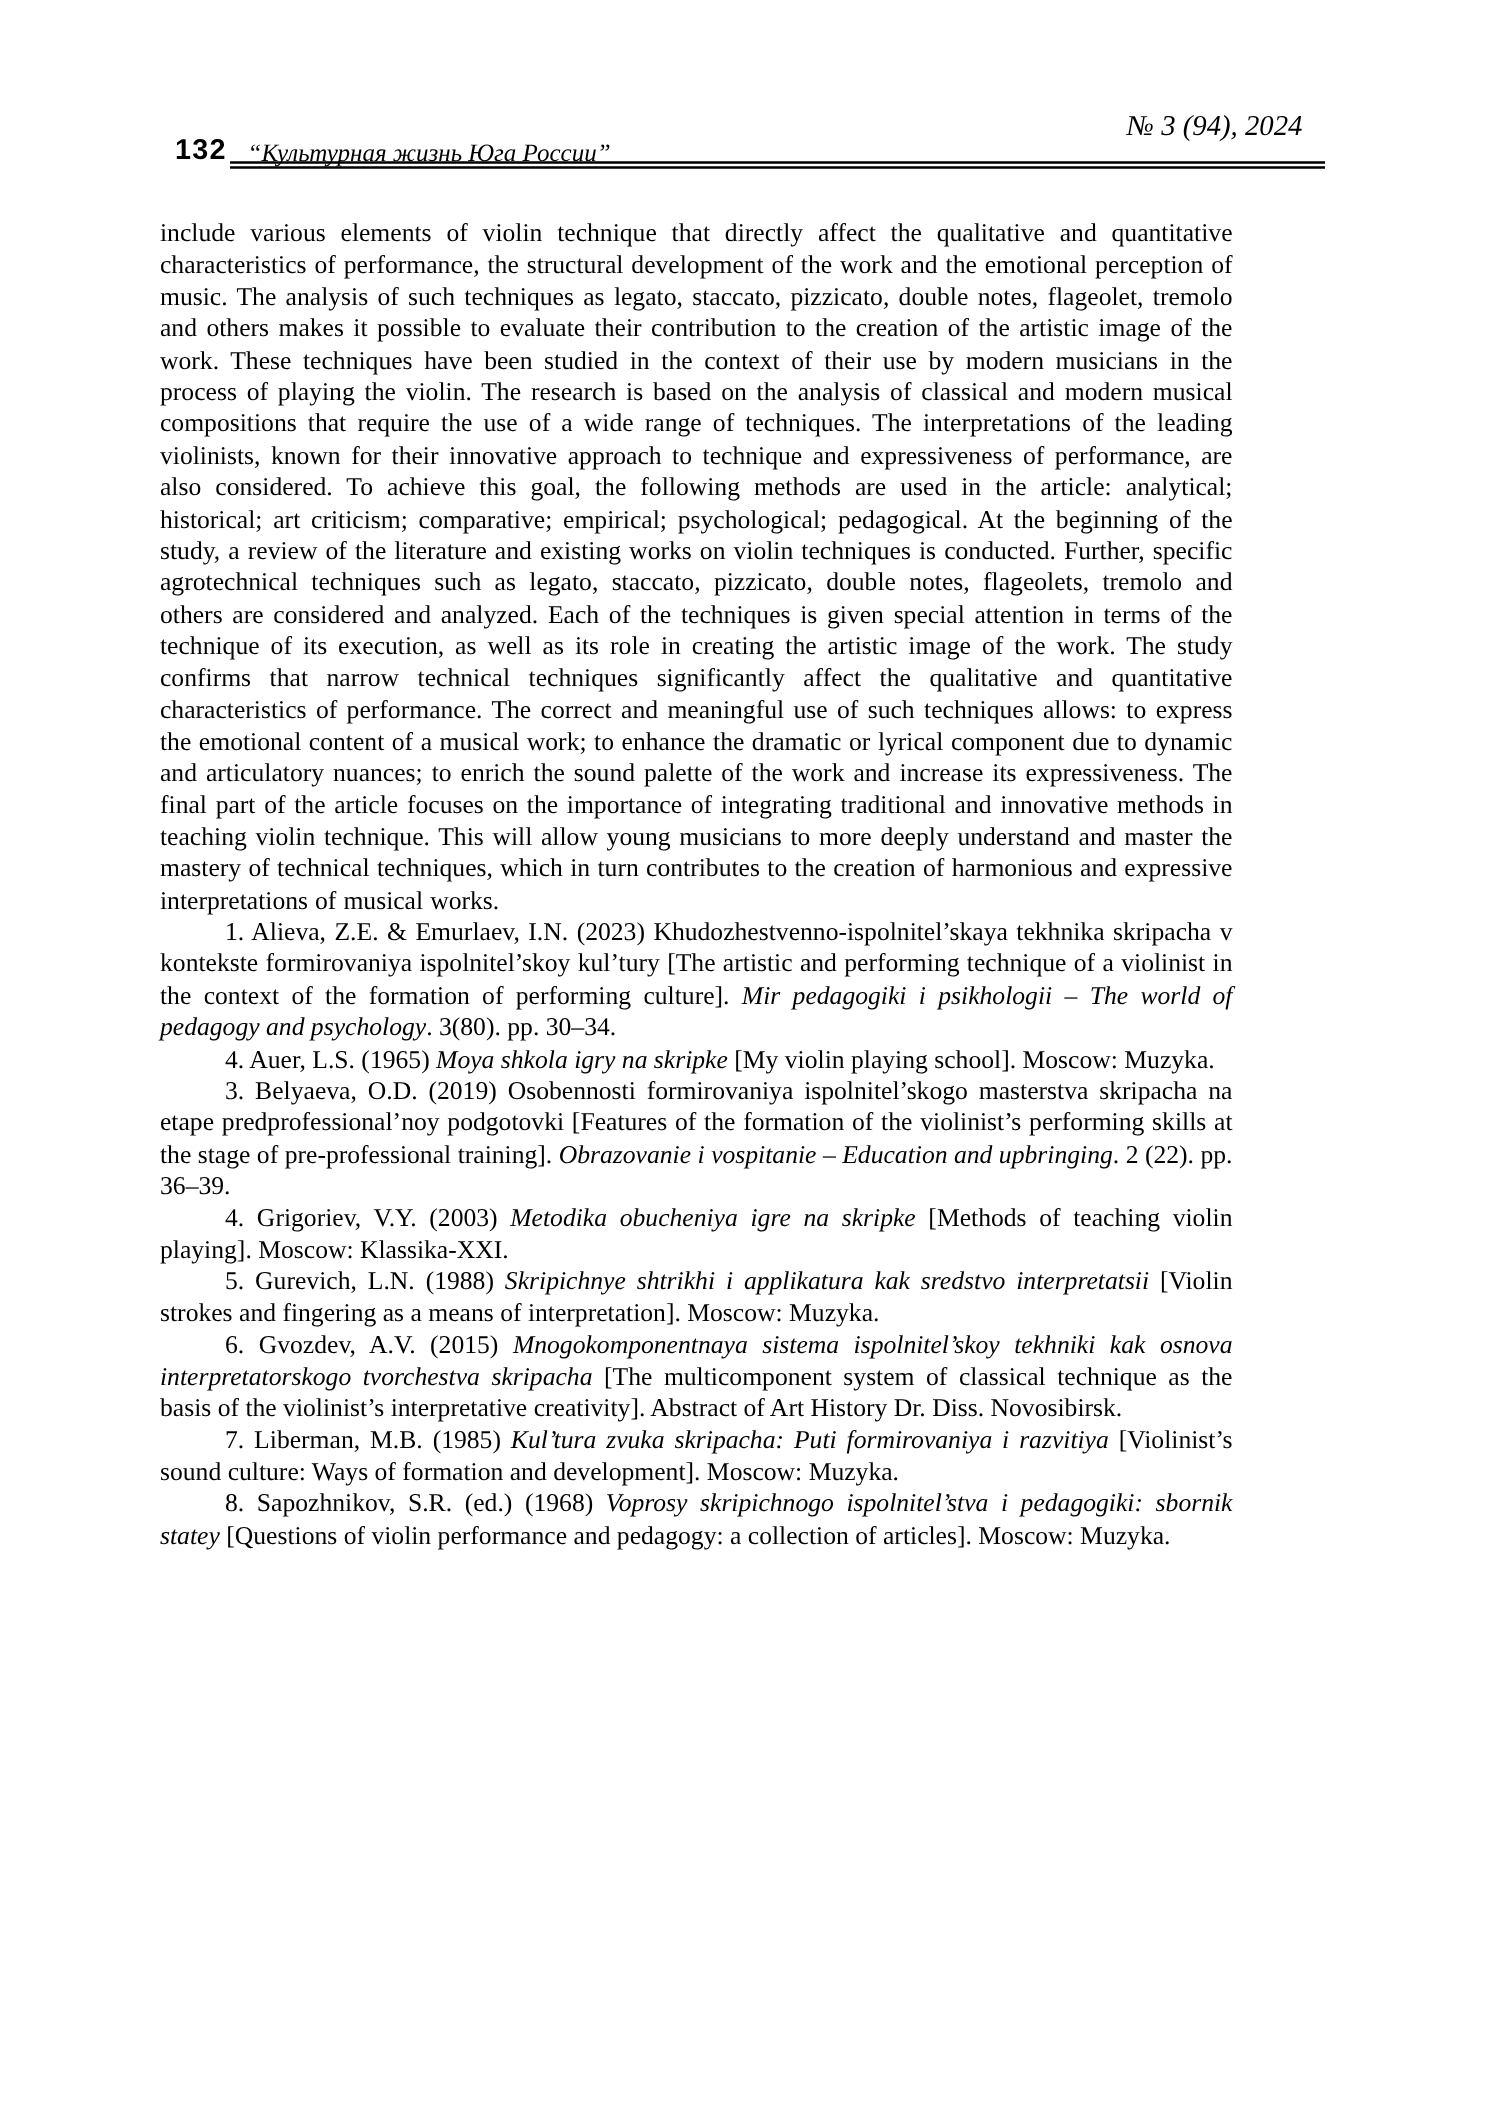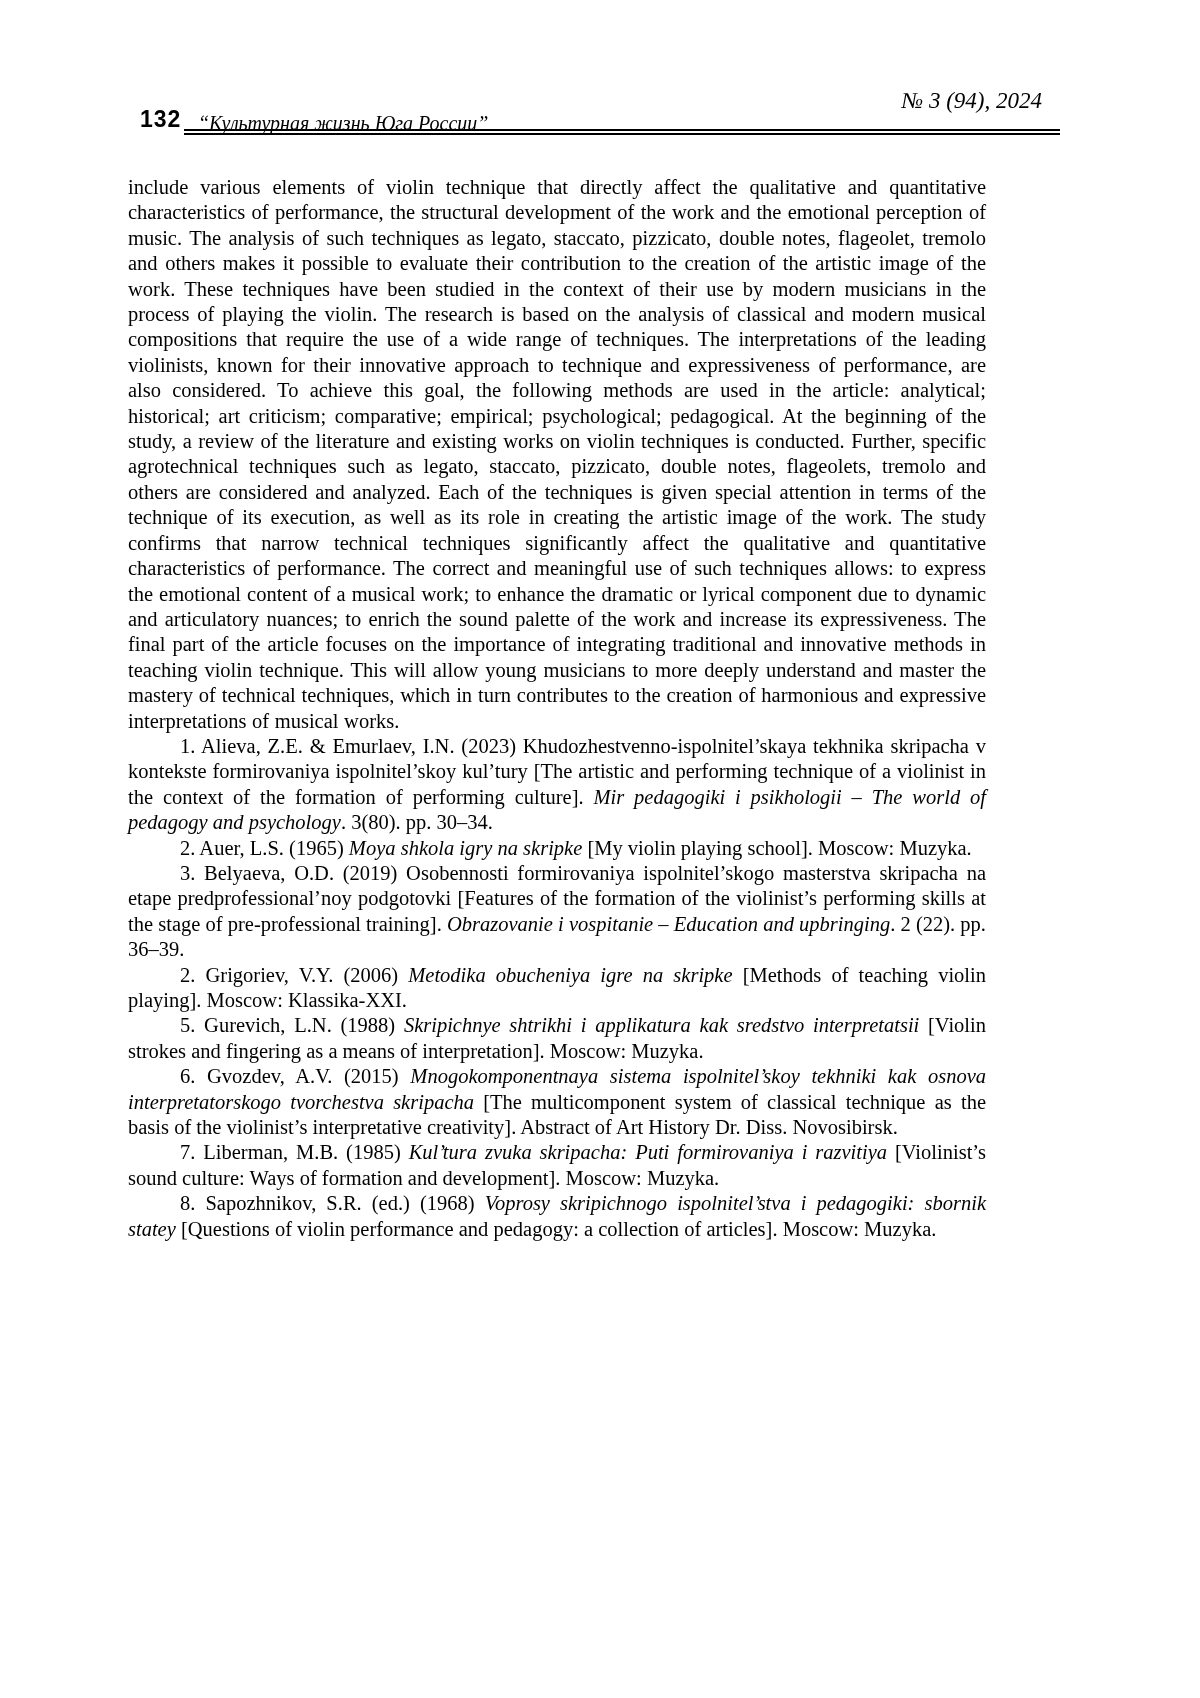--- a/index.html
+++ b/index.html
@@ -104,23 +104,23 @@
     <div class="page-number">132</div>
     <div class="journal-title">“Культурная  жизнь  Юга  России”</div>
     <div class="issue-info">№ 3 (94), 2024</div>
     <div class="rule-double"></div>
   </div>
 
   <div class="content">
     <p class="abstract">include various elements of violin technique that directly affect the qualitative and quantitative characteristics of performance, the structural development of the work and the emotional perception of music. The analysis of such techniques as legato, staccato, pizzicato, double notes, flageolet, tremolo and others makes it possible to evaluate their contribution to the creation of the artistic image of the work. These techniques have been studied in the context of their use by modern musicians in the process of playing the violin. The research is based on the analysis of classical and modern musical compositions that require the use of a wide range of techniques. The interpretations of the leading violinists, known for their innovative approach to technique and expressiveness of performance, are also considered. To achieve this goal, the following methods are used in the article: analytical; historical; art criticism; comparative; empirical; psychological; pedagogical. At the beginning of the study, a review of the literature and existing works on violin techniques is conducted. Further, specific agrotechnical techniques such as legato, staccato, pizzicato, double notes, flageolets, tremolo and others are considered and analyzed. Each of the techniques is given special attention in terms of the technique of its execution, as well as its role in creating the artistic image of the work. The study confirms that narrow technical techniques significantly affect the qualitative and quantitative characteristics of performance. The correct and meaningful use of such techniques allows: to express the emotional content of a musical work; to enhance the dramatic or lyrical component due to dynamic and articulatory nuances; to enrich the sound palette of the work and increase its expressiveness. The final part of the article focuses on the importance of integrating traditional and innovative methods in teaching violin technique. This will allow young musicians to more deeply understand and master the mastery of technical techniques, which in turn contributes to the creation of harmonious and expressive interpretations of musical works.</p>
     <div id="references-list">
         <p class="ref"><span>1. Alieva, Z.E. &amp; Emurlaev, I.N. (2023) Khudozhestvenno-ispolnitel’skaya tekhnika skripacha v kontekste formirovaniya ispolnitel’skoy kul’tury [The artistic and performing technique of a violinist in the context of the formation of performing culture]. </span><i>Mir pedagogiki i psikhologii – The world of pedagogy and psychology</i><span>. 3(80). pp. 30–34.</span></p>
-        <p class="ref"><span>2. Auer, L.S. (1965) </span><i>Moya shkola igry na skripke</i><span> [My violin playing school]. Moscow: Muzyka.</span></p>
+        <p class="ref"><span>4. Auer, L.S. (1965) </span><i>Moya shkola igry na skripke</i><span> [My violin playing school]. Moscow: Muzyka.</span></p>
         <p class="ref"><span>3. Belyaeva, O.D. (2019) Osobennosti formirovaniya ispolnitel’skogo masterstva skripacha na etape predprofessional’noy podgotovki [Features of the formation of the violinist’s performing skills at the stage of pre-professional training]. </span><i>Obrazovanie i vospitanie – Education and upbringing</i><span>. 2 (22). pp. 36–39.</span></p>
-        <p class="ref"><span>2. Grigoriev, V.Y. (2006) </span><i>Metodika obucheniya igre na skripke</i><span> [Methods of teaching violin playing]. Moscow: Klassika-XXI.</span></p>
+        <p class="ref"><span>4. Grigoriev, V.Y. (2003) </span><i>Metodika obucheniya igre na skripke</i><span> [Methods of teaching violin playing]. Moscow: Klassika-XXI.</span></p>
         <p class="ref"><span>5. Gurevich, L.N. (1988) </span><i>Skripichnye shtrikhi i applikatura kak sredstvo interpretatsii</i><span> [Violin strokes and fingering as a means of interpretation]. Moscow: Muzyka.</span></p>
         <p class="ref"><span>6. Gvozdev, A.V. (2015) </span><i>Mnogokomponentnaya sistema ispolnitel’skoy tekhniki kak osnova interpretatorskogo tvorchestva skripacha</i><span> [The multicomponent system of classical technique as the basis of the violinist’s interpretative creativity]. Abstract of Art History Dr. Diss. Novosibirsk.</span></p>
         <p class="ref"><span>7. Liberman, M.B. (1985) </span><i>Kul’tura zvuka skripacha: Puti formirovaniya i razvitiya</i><span> [Violinist’s sound culture: Ways of formation and development]. Moscow: Muzyka.</span></p>
         <p class="ref"><span>8. Sapozhnikov, S.R. (ed.) (1968) </span><i>Voprosy skripichnogo ispolnitel’stva i pedagogiki: sbornik statey</i><span> [Questions of violin performance and pedagogy: a collection of articles]. Moscow: Muzyka.</span></p>
       </div>
   </div>
 
 </div>
 
 </body></html>

